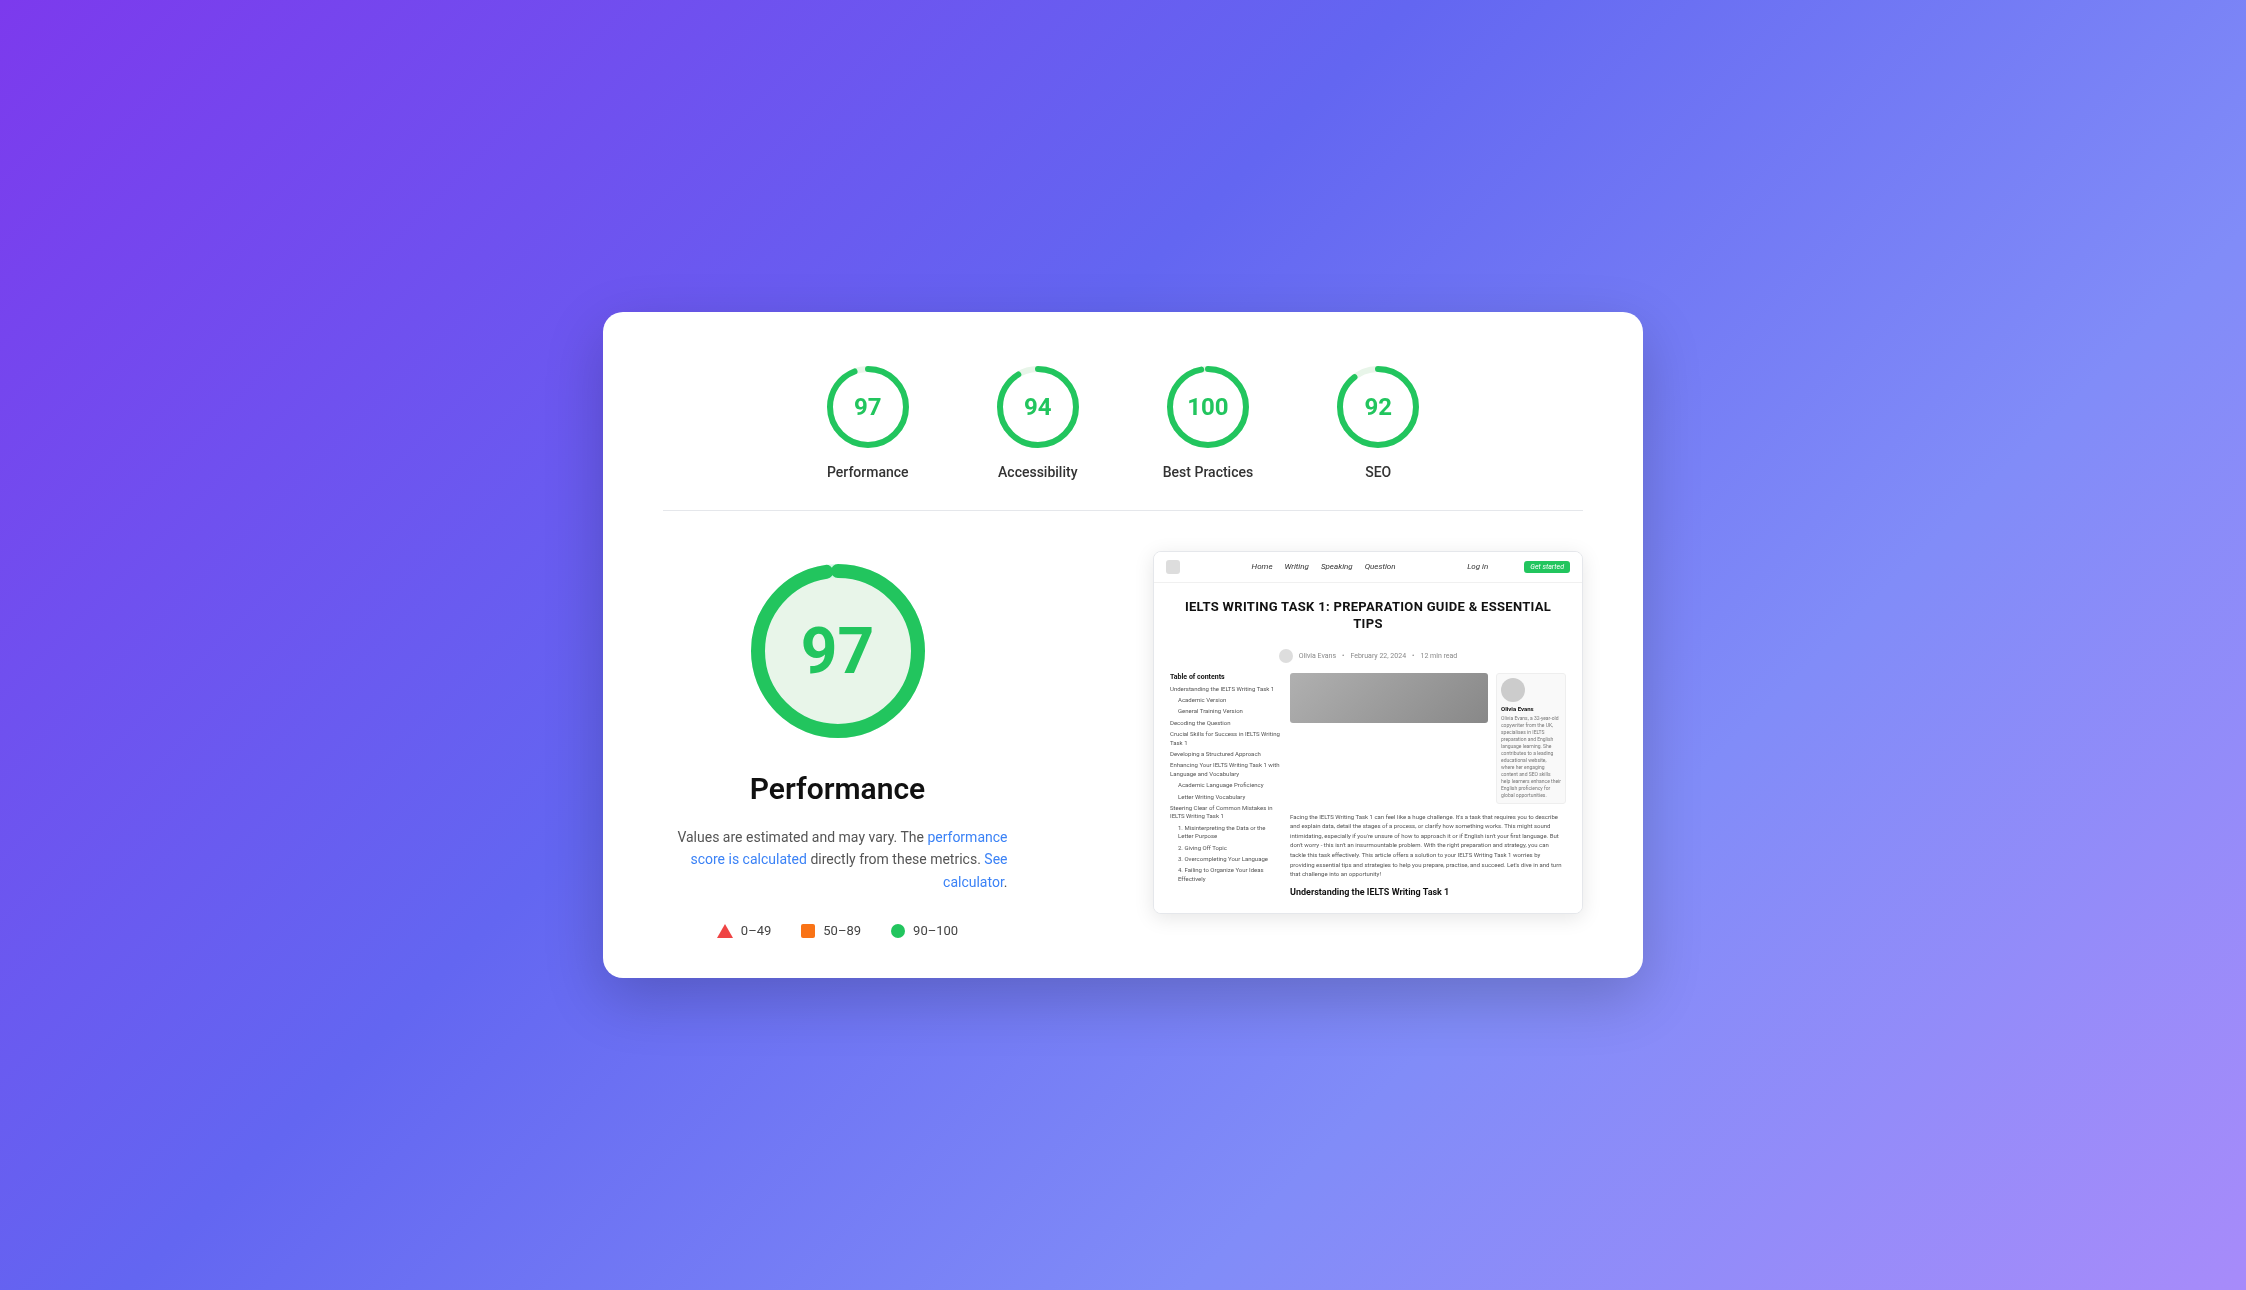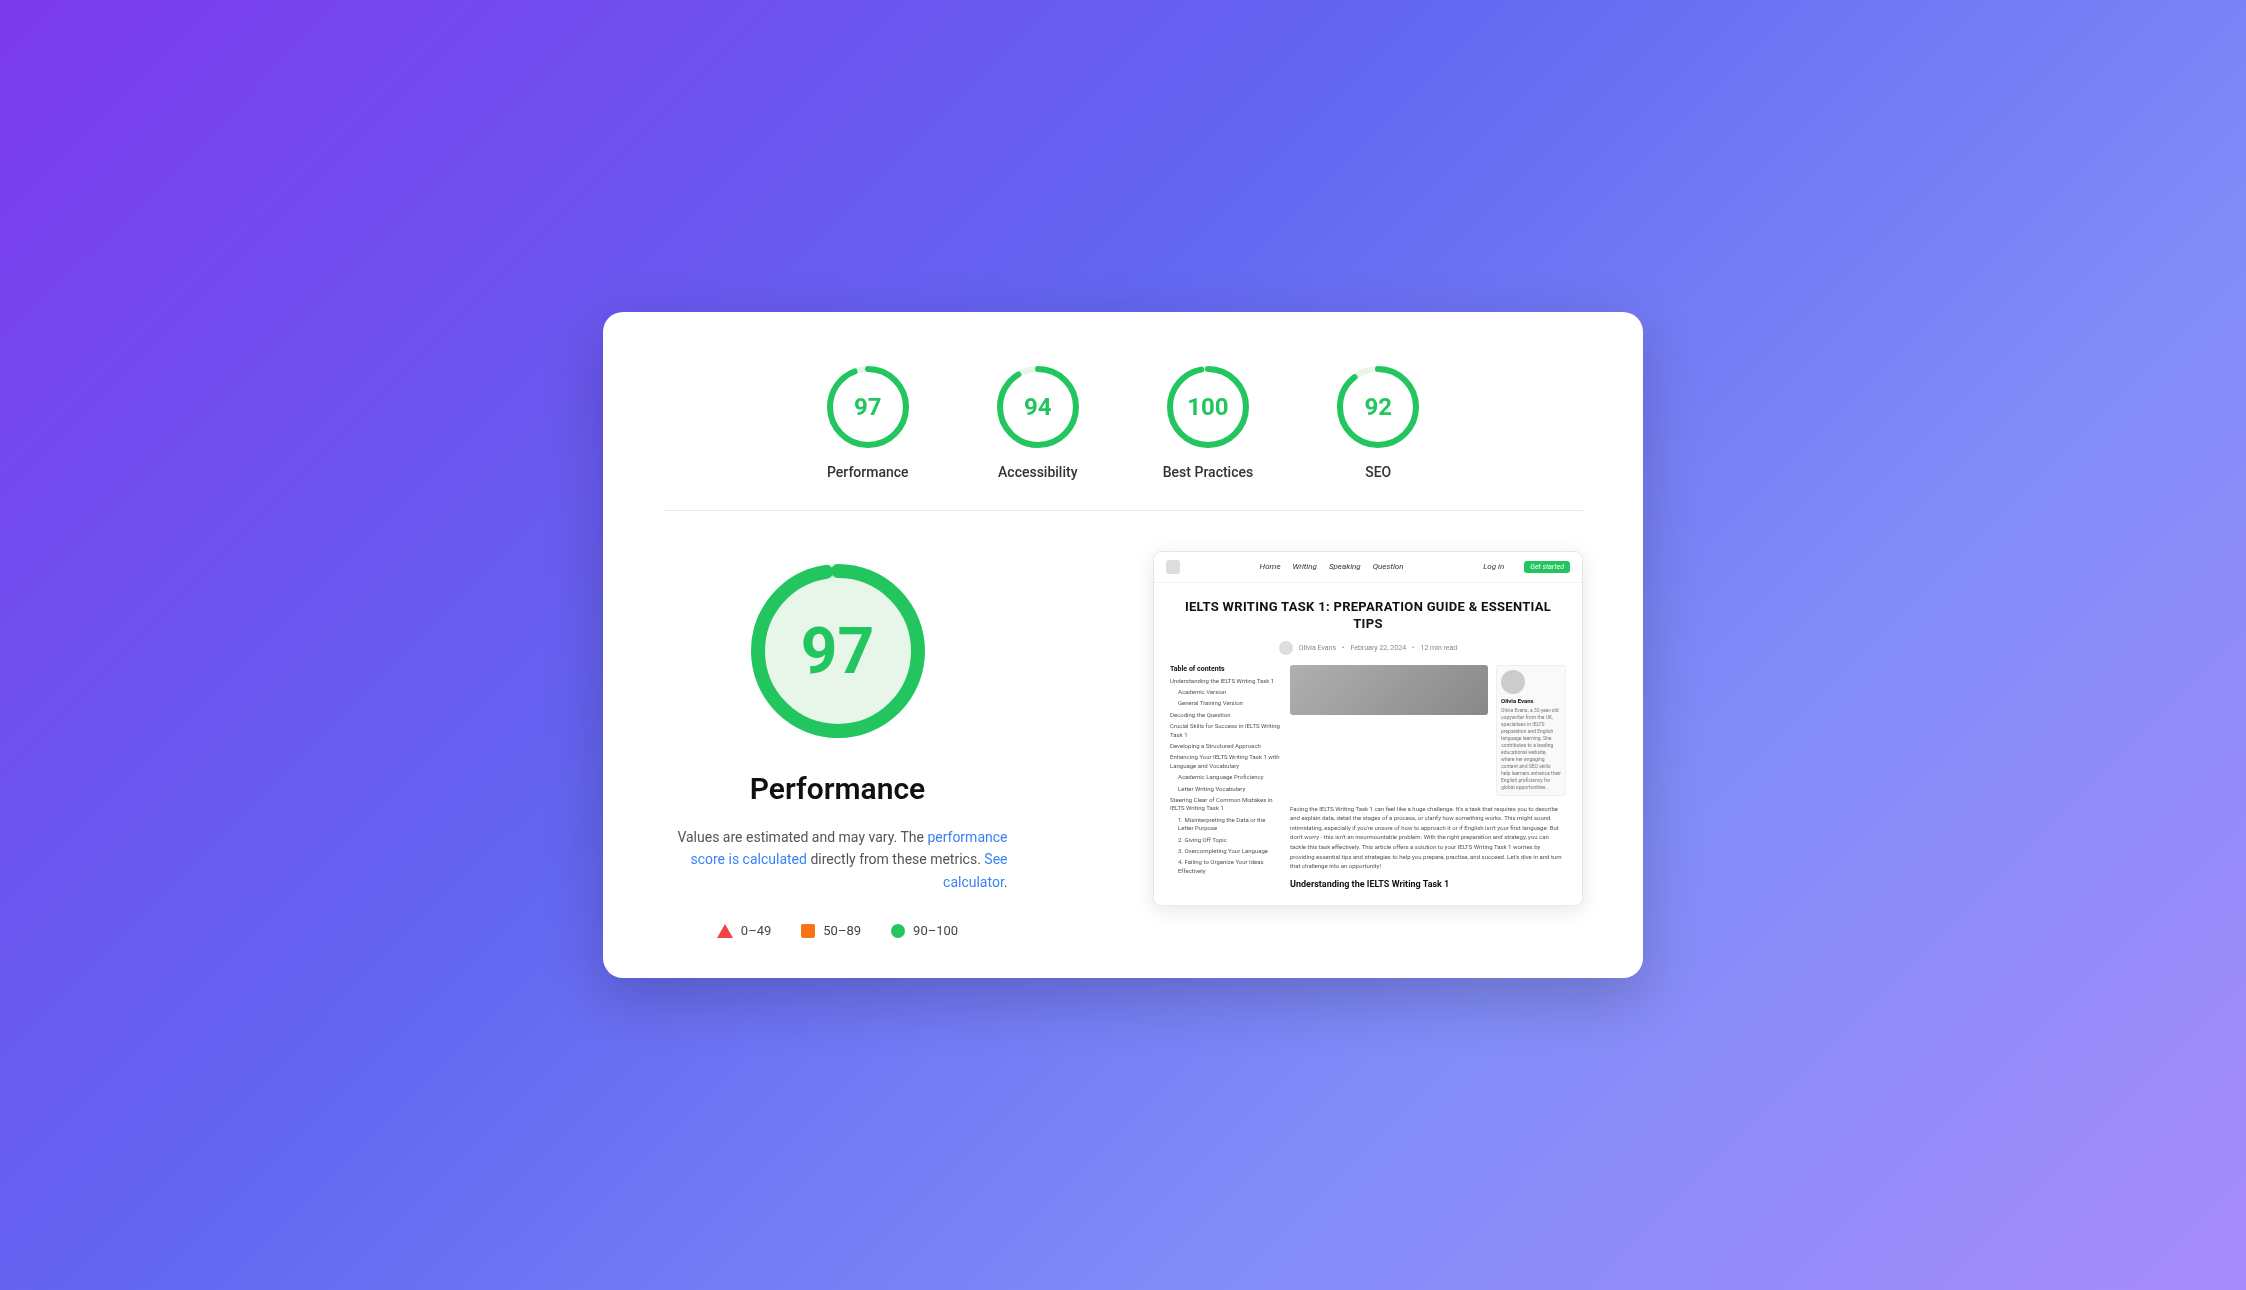--- a/index.html
+++ b/index.html
@@ -241,33 +241,34 @@
       font-size: 8px;
       color: #333;
     }
 
     .browser-nav-btn {
       background: #22c55e;
       color: #fff;
       border-radius: 3px;
       padding: 2px 6px;
       font-size: 7px;
+      margin-left: 16px;
     }
 
     .browser-content {
       padding: 16px;
       background: #fff;
     }
 
     .blog-title {
       font-size: 13px;
       font-weight: 700;
       text-align: center;
       color: #111;
-      margin-bottom: 8px;
+      margin-bottom: 16px;
       line-height: 1.3;
       text-transform: uppercase;
       letter-spacing: 0.3px;
     }
 
     .blog-meta {
       display: flex;
       align-items: center;
       justify-content: center;
       gap: 6px;

